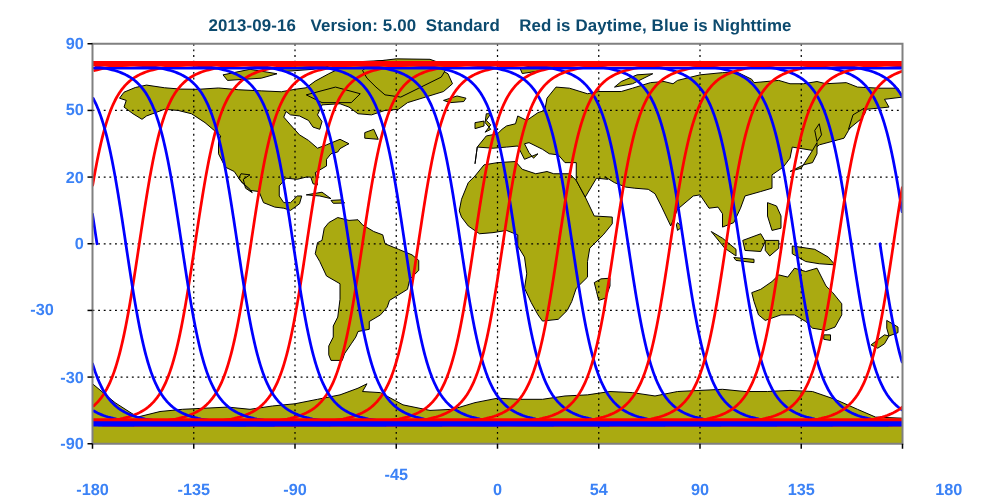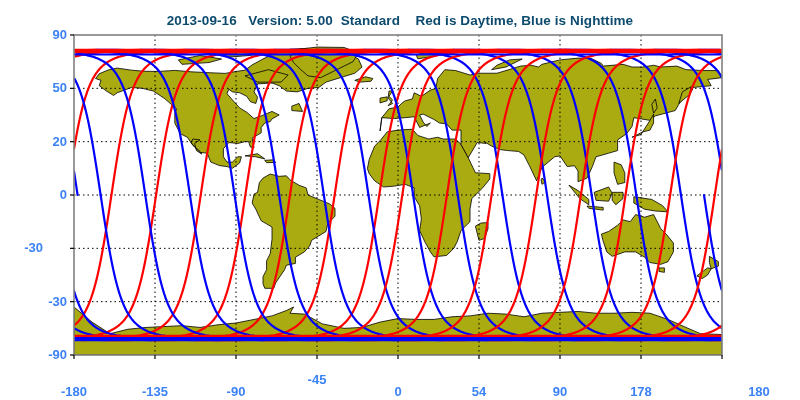--- a/index.html
+++ b/index.html
@@ -208,17 +208,17 @@
       <div class="tick-label y-tick-label" style="right: 757px; top: 240.333px;">-30</div>
       <div class="tick-label y-tick-label" style="right: 733px; top: 293.667px;">-30</div>
       <div class="tick-label y-tick-label" style="right: 733px; top: 347px;">-90</div>
       <div class="tick-label x-tick-label" style="left: 44px; width: 60px; top: 360px;">-180</div>
       <div class="tick-label x-tick-label" style="left: 125px; width: 60px; top: 360px;">-135</div>
       <div class="tick-label x-tick-label" style="left: 206px; width: 60px; top: 360px;">-90</div>
       <div class="tick-label x-tick-label" style="left: 287px; width: 60px; top: 348px;">-45</div>
       <div class="tick-label x-tick-label" style="left: 368px; width: 60px; top: 360px;">0</div>
       <div class="tick-label x-tick-label" style="left: 449px; width: 60px; top: 360px;">54</div>
       <div class="tick-label x-tick-label" style="left: 530px; width: 60px; top: 360px;">90</div>
-      <div class="tick-label x-tick-label" style="left: 611px; width: 60px; top: 360px;">178</div>
+      <div class="tick-label x-tick-label" style="left: 611px; width: 60px; top: 360px;">135</div>
       <div class="tick-label x-tick-label" style="left: 729px; width: 60px; top: 360px;">180</div>
     </div>
 
 </div>
 
 </body></html>

